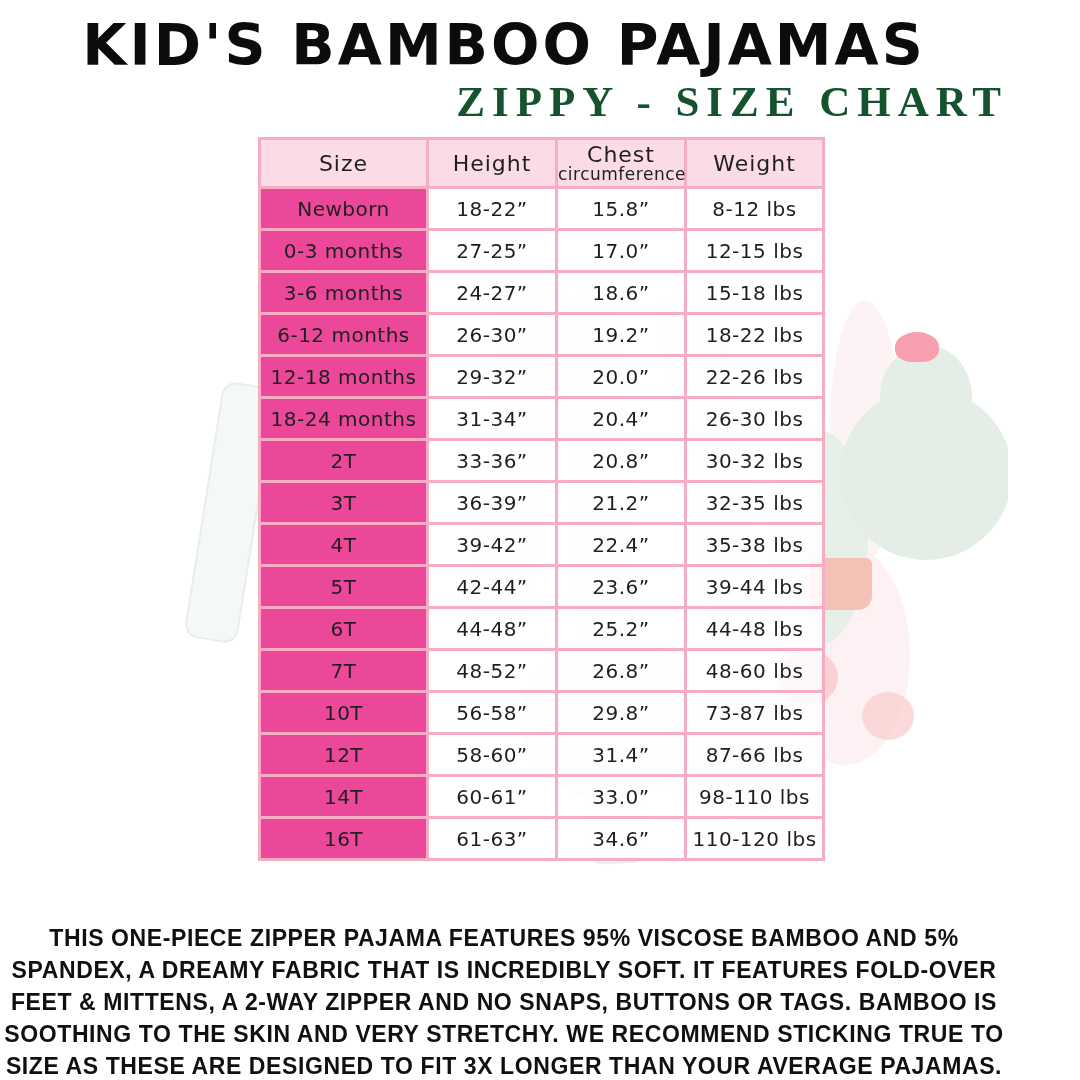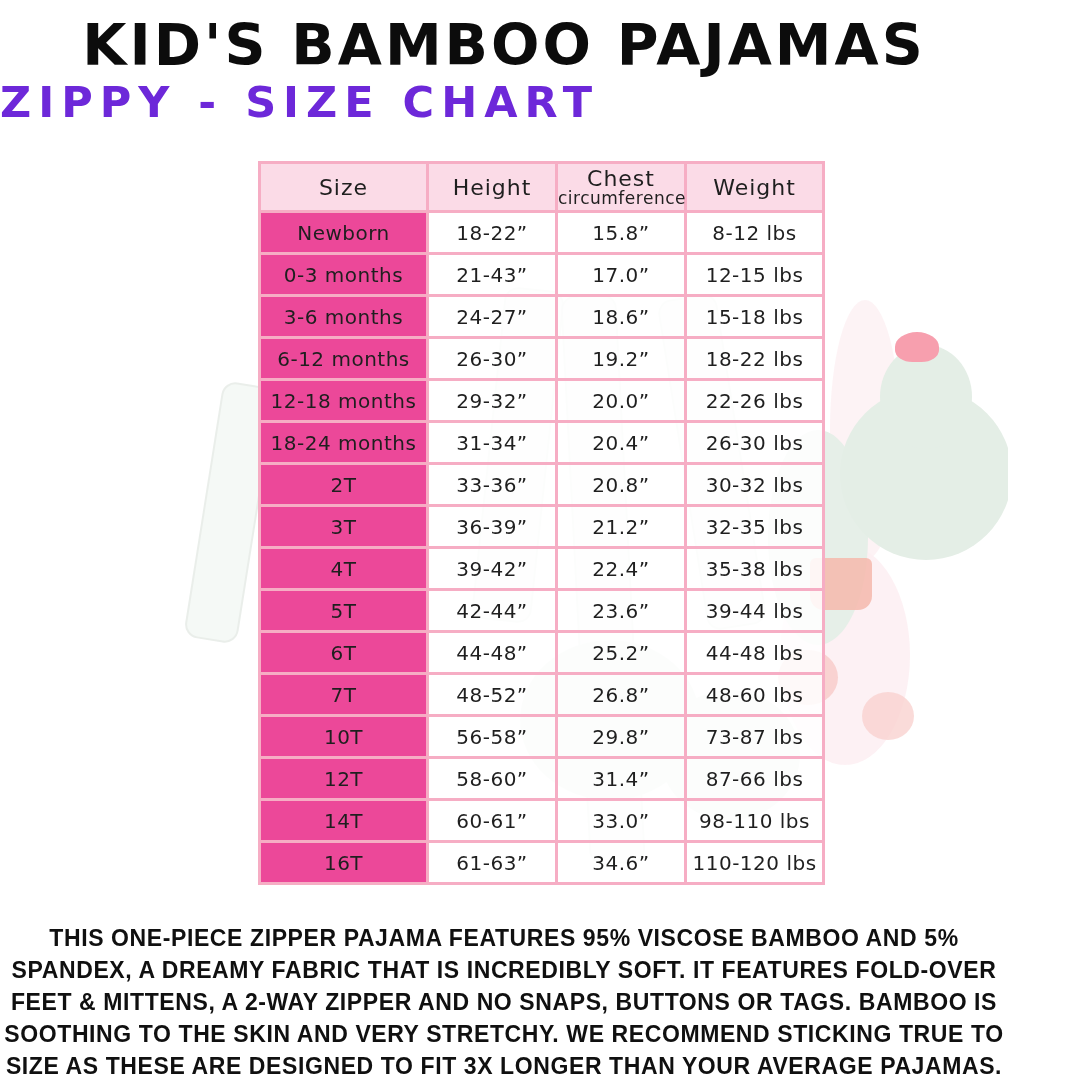--- a/index.html
+++ b/index.html
@@ -10,27 +10,27 @@
   
   .wm{position:absolute;z-index:0;}
   .wm-bar{background:#f2f7f3;border:2px solid #e3e9e4;border-radius:14px;opacity:.75;}
   .wm-blob{border-radius:50%;}
   
   .title{
     position:absolute;top:12px;left:0;right:0;z-index:2;text-align:center;
     font-size:57px;font-weight:bold;letter-spacing:3px;color:#0c0c0c;white-space:nowrap;
   }
   .subtitle{
-    position:absolute;top:77px;left:0;right:0;z-index:2;text-align:left;
-    font-size:43px;font-weight:bold;letter-spacing:7px;color:#6d28d9;white-space:nowrap;
+    position:absolute;top:77px;left:0;right:0;z-index:2;text-align:right;
+    font-size:43px;font-weight:bold;letter-spacing:7px;color:#14532d;white-space:nowrap;font-family:Liberation Serif, serif;
   }
   
   table.size-chart{
     position:absolute;left:258px;top:137px;width:564px;z-index:1;
-    border-collapse:collapse;table-layout:fixed;margin-top:24px;
+    border-collapse:collapse;table-layout:fixed;
   }
   .size-chart th,.size-chart td{
     border:3px solid #f6adc4;text-align:center;vertical-align:middle;
     padding:0;color:#1f1f1f;white-space:nowrap;
   }
   .size-chart thead th{
     background:#fbdbe7;height:46px;font-size:22px;font-weight:normal;letter-spacing:1px;
   }
   .size-chart thead .sub{
     display:block;font-size:17px;letter-spacing:.5px;margin-top:-3px;
@@ -96,21 +96,21 @@
     </thead>
     <tbody>
         <tr>
           <td class="size-col">Newborn</td>
           <td>18-22”</td>
           <td>15.8”</td>
           <td>8-12 lbs</td>
         </tr>
         <tr>
           <td class="size-col">0-3 months</td>
-          <td>21-43”</td>
+          <td>27-25”</td>
           <td>17.0”</td>
           <td>12-15 lbs</td>
         </tr>
         <tr>
           <td class="size-col">3-6 months</td>
           <td>24-27”</td>
           <td>18.6”</td>
           <td>15-18 lbs</td>
         </tr>
         <tr>

